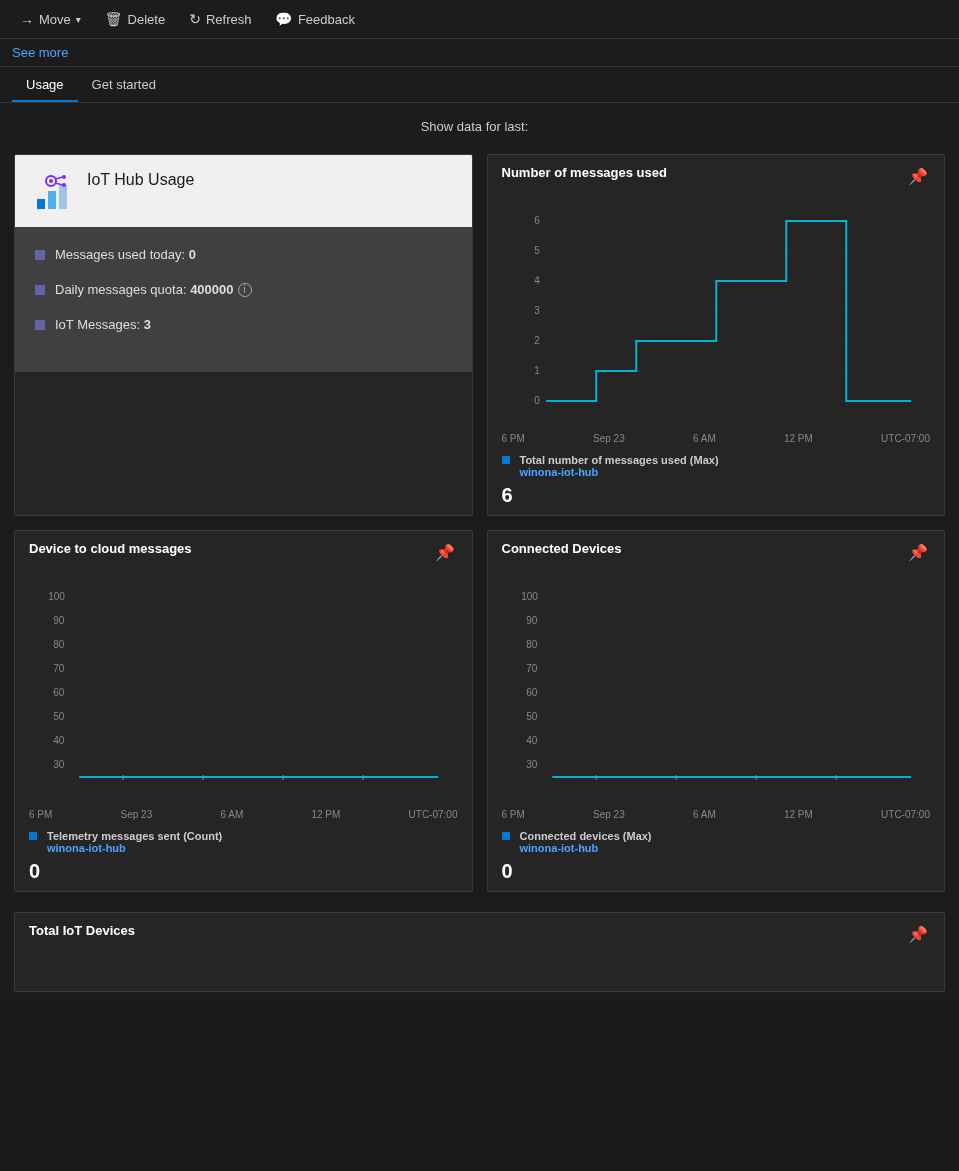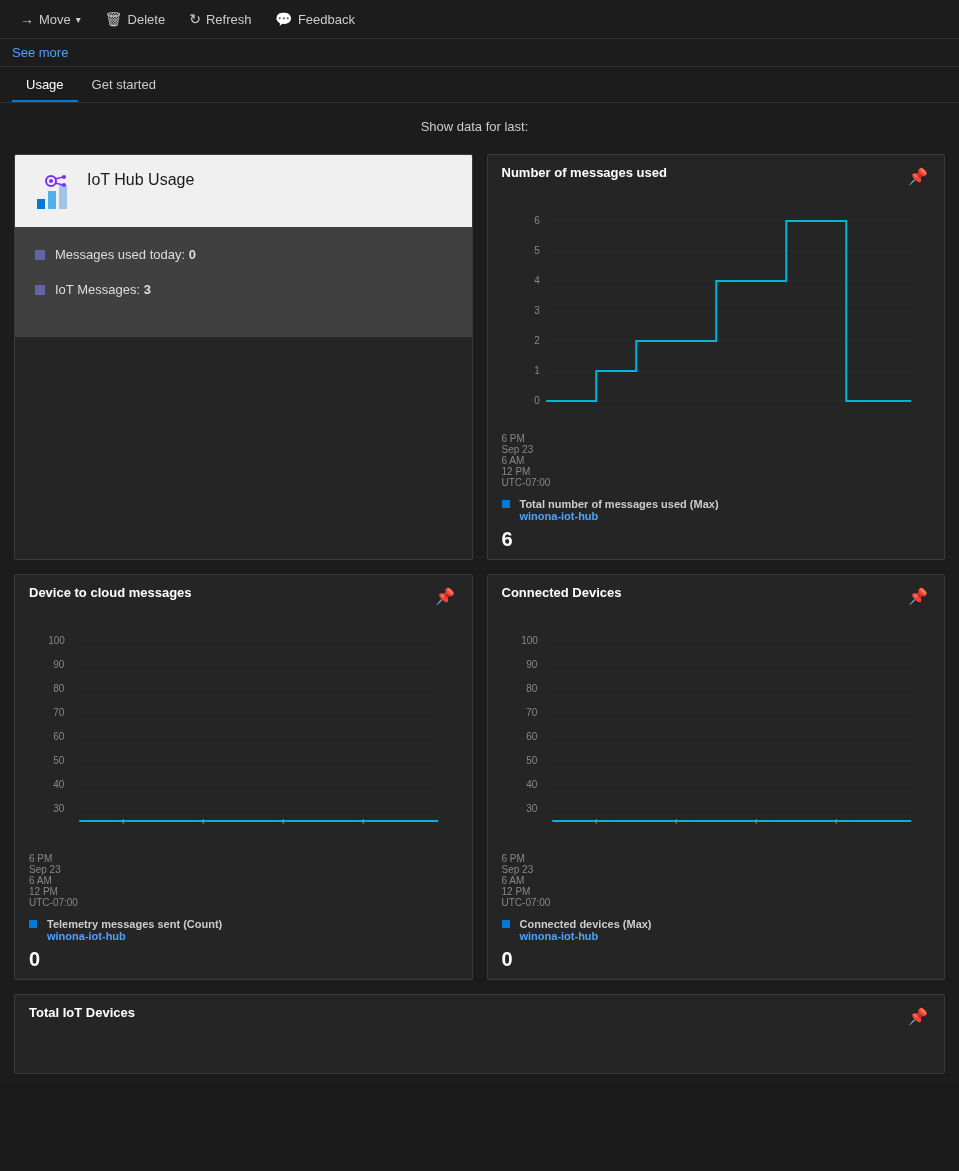--- a/index.html
+++ b/index.html
@@ -214,24 +214,23 @@
       color: #fff;
       padding: 2px 14px 8px;
     }
     .chart-x-labels {
       display: flex;
       justify-content: space-between;
       padding: 0 14px;
       font-size: 10px;
       color: #888;
       margin-bottom: 4px;
-      flex-direction: column;
     }
     .bottom-card {
-      margin-top: 14px;
+      margin-top: 20px;
     }
   </style>
 </head>
 <body>
 
 <div class="toolbar">
   <button class="toolbar-btn">
     <span class="icon">→</span>
     <span>Move</span>
     <span style="font-size:10px;">▾</span>
@@ -284,20 +283,26 @@
           <circle cx="29" cy="6" r="2" fill="#7b2cff"></circle>
           <circle cx="29" cy="14" r="2" fill="#7b2cff"></circle>
         </svg>
         <span class="iot-usage-title">IoT Hub Usage</span>
       </div>
       <div class="iot-usage-body">
         <div class="stat-row">
           <div class="stat-dot"></div>
           <span>Messages used today:</span>&nbsp;
           <span class="stat-value">0</span>
+        </div>
+        <div class="stat-row">
+          <div class="stat-dot"></div>
+          <span>Daily messages quota:</span>&nbsp;
+          <span class="stat-value">400000</span>
+          <span class="info-icon">i</span>
         </div>
         <div class="stat-row">
           <div class="stat-dot"></div>
           <span>IoT Messages:</span>&nbsp;
           <span class="stat-value">3</span>
         </div>
       </div>
     </div>
 
     <div class="card">

